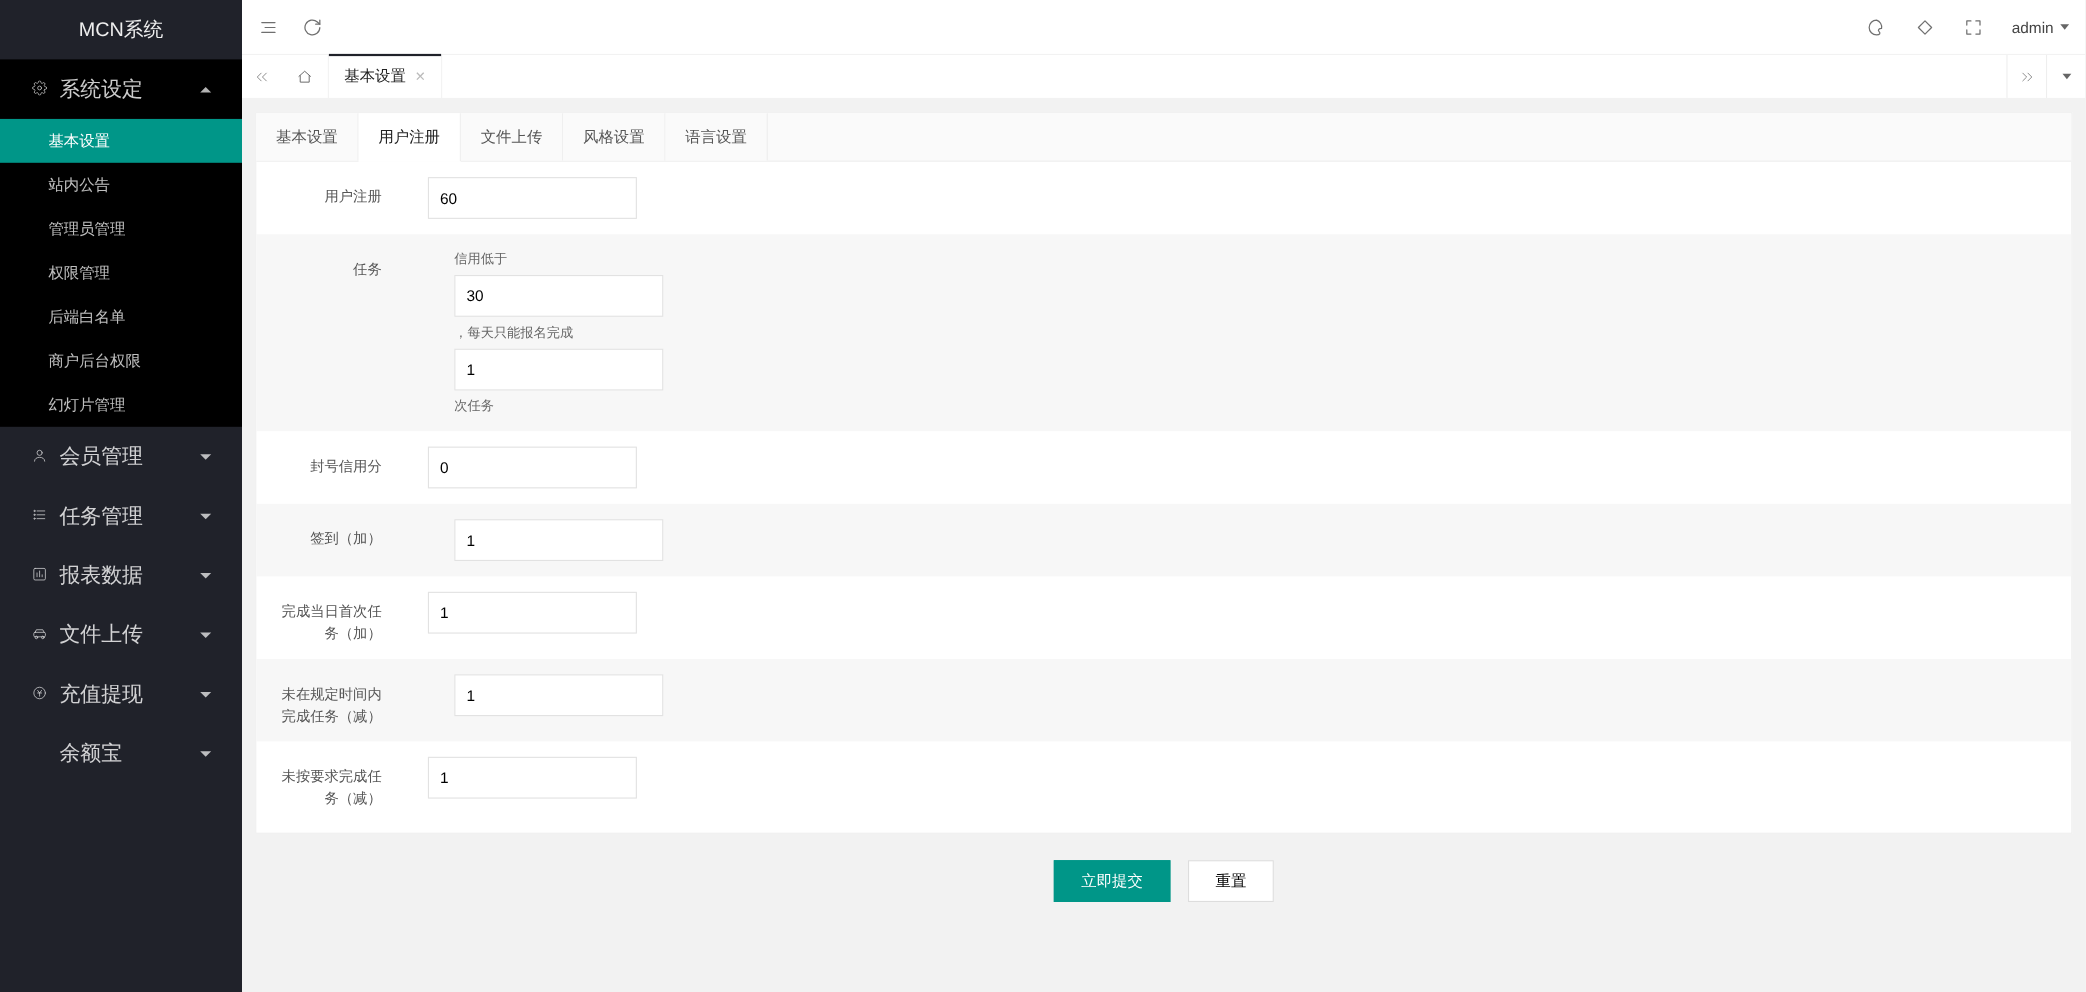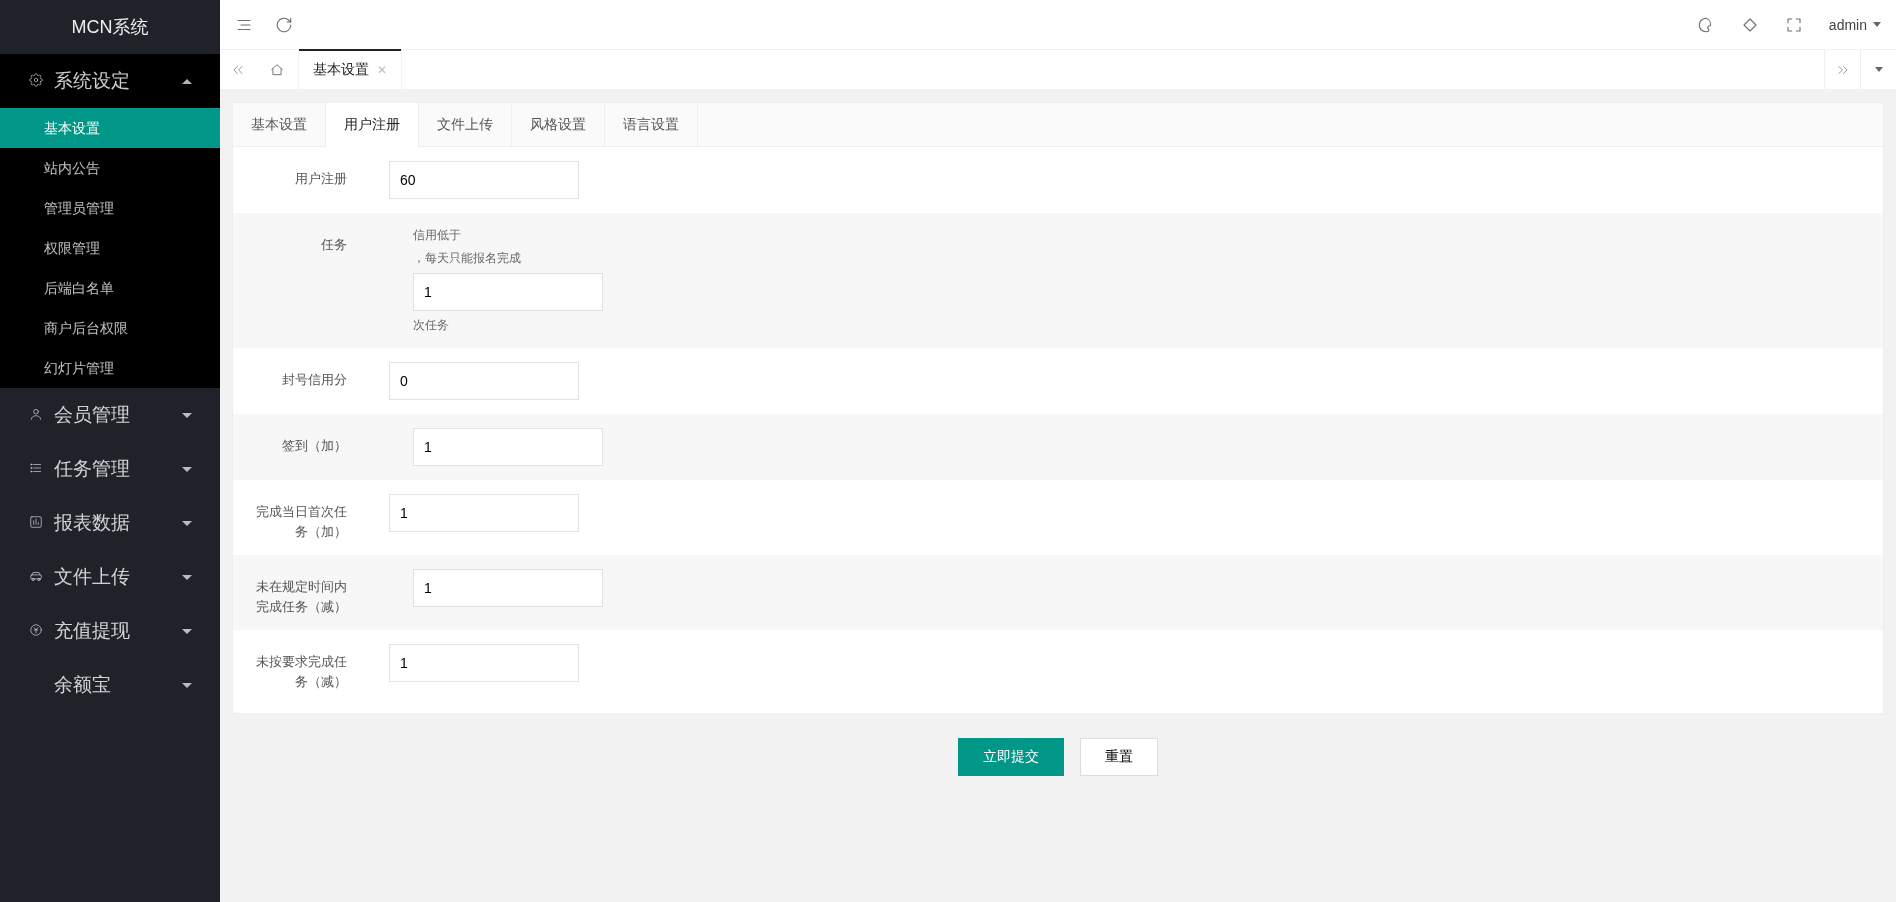--- a/index.html
+++ b/index.html
@@ -252,20 +252,21 @@
           <div class="form-label">用户注册</div>
           <div class="form-control">
             <input type="text" value="60" style="">
           </div>
         </div>
 
         <div class="form-row striped">
           <div class="form-label">任务</div>
           <div class="form-control stack">
             <span class="helper-text">信用低于</span>
+            <input type="text" value="30" style="">
             <span class="helper-text">，每天只能报名完成</span>
             <input type="text" value="1" style="">
             <span class="helper-text">次任务</span>
           </div>
         </div>
 
         <div class="form-row">
           <div class="form-label">封号信用分</div>
           <div class="form-control">
             <input type="text" value="0" style="">

